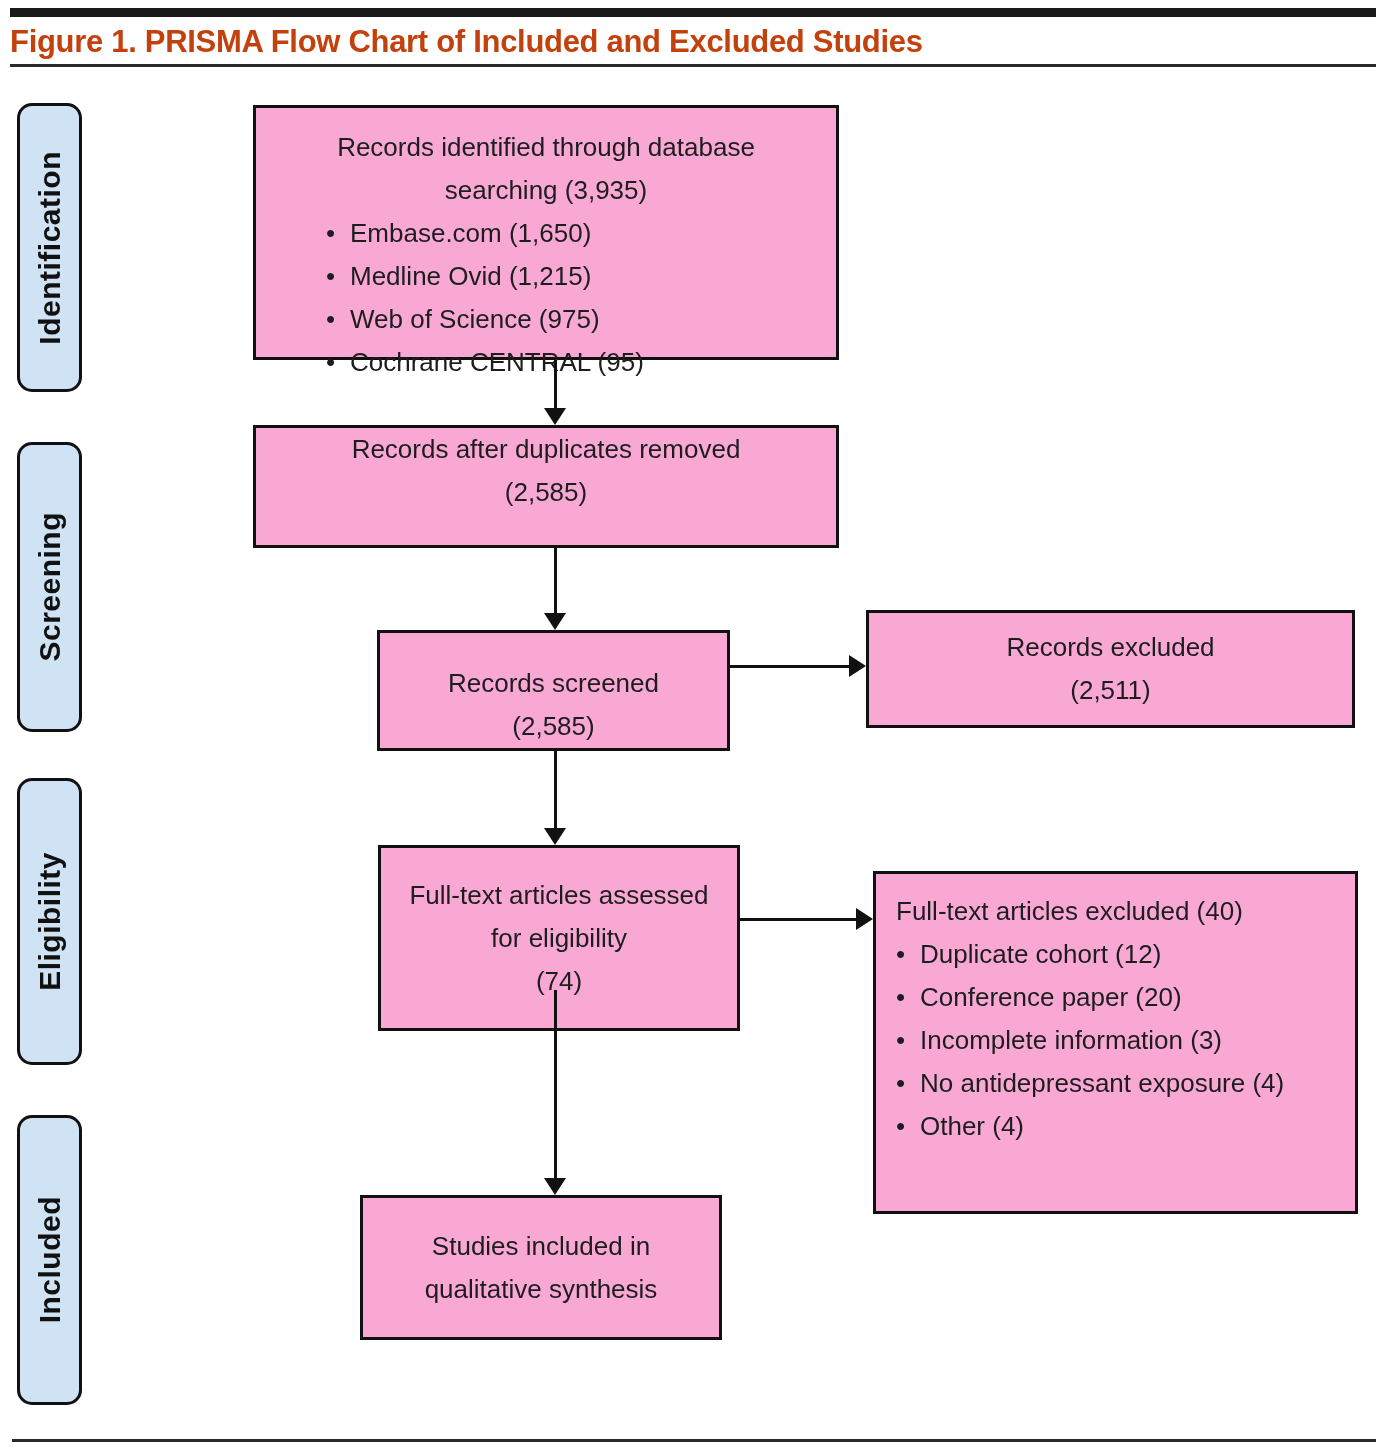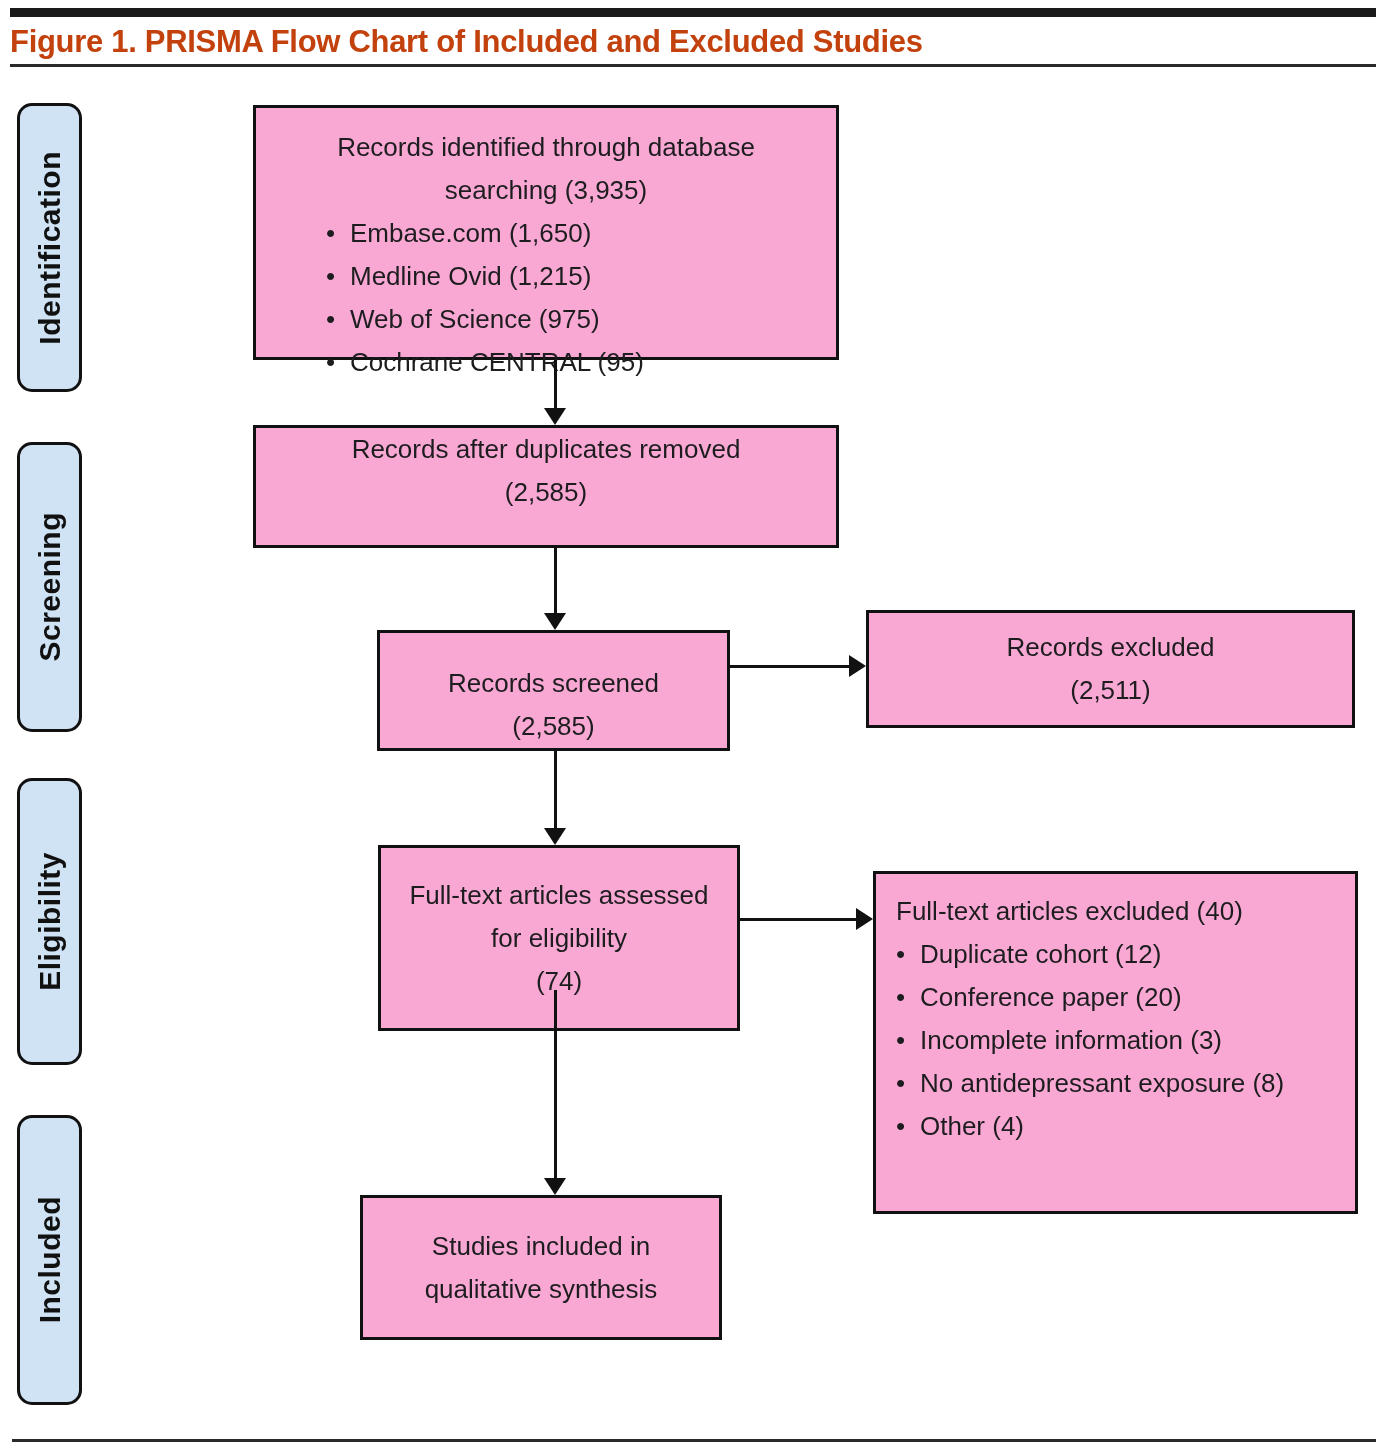--- a/index.html
+++ b/index.html
@@ -144,21 +144,21 @@
     <div class="bullet-row">
       <span class="bullet-marker">•</span>
       <span>Conference paper (20)</span>
     </div>
     <div class="bullet-row">
       <span class="bullet-marker">•</span>
       <span>Incomplete information (3)</span>
     </div>
     <div class="bullet-row">
       <span class="bullet-marker">•</span>
-      <span>No antidepressant exposure (8)</span>
+      <span>No antidepressant exposure (4)</span>
     </div>
     <div class="bullet-row">
       <span class="bullet-marker">•</span>
       <span>Other (4)</span>
     </div>
   </div>
 
   <div class="fbox" id="box-included-studies">
     <div class="center">Studies included in</div>
     <div class="center">qualitative synthesis</div>

